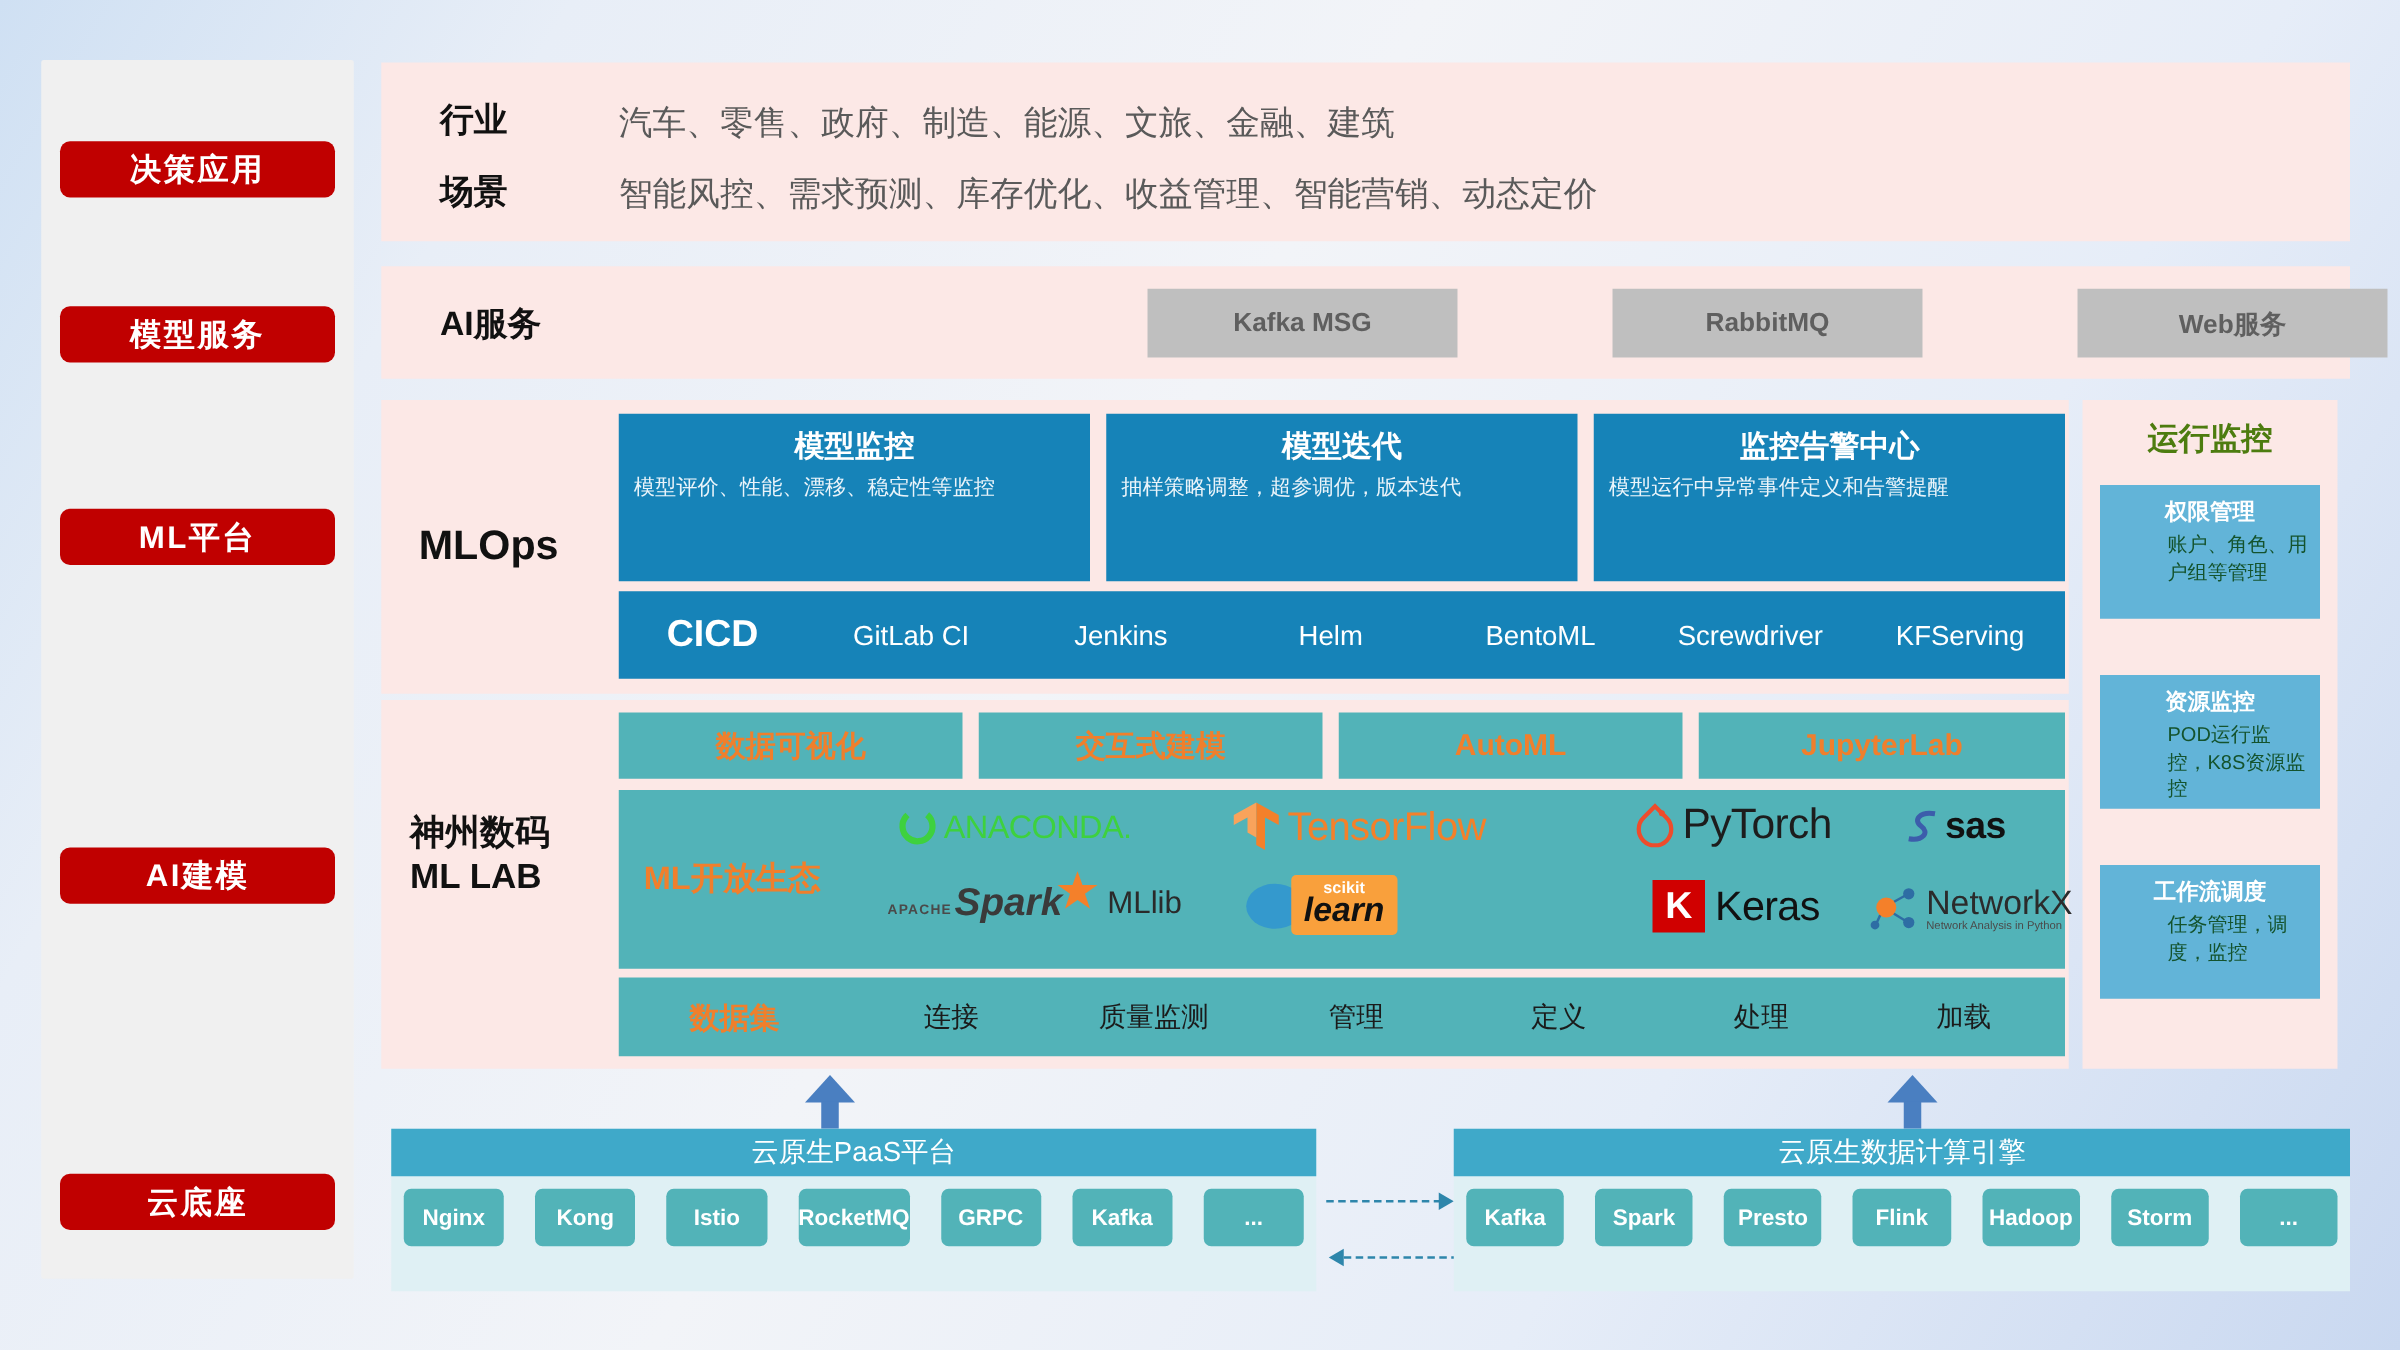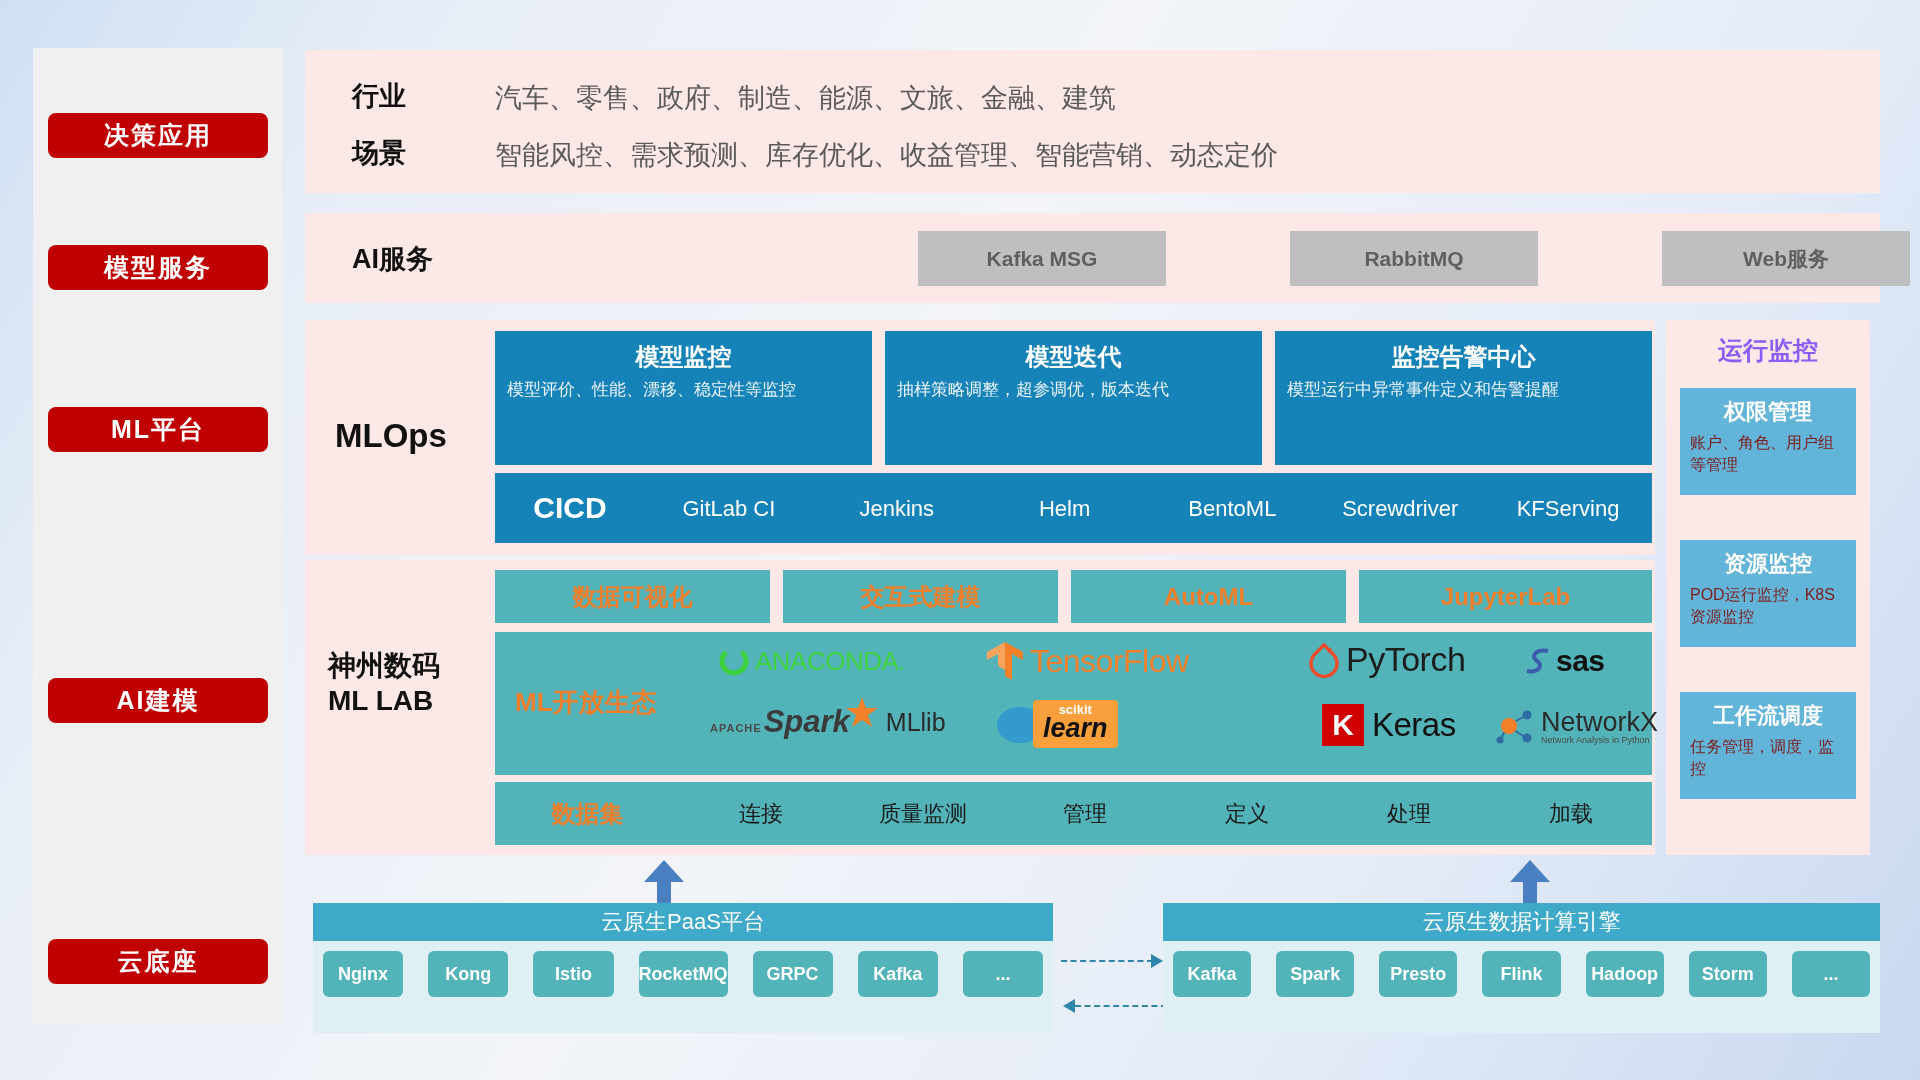--- a/index.html
+++ b/index.html
@@ -38,24 +38,24 @@
   .tealbox{background:#52b3b8;display:flex;align-items:center;justify-content:center;
            color:#f07f2c;font-size:24px;font-weight:bold;}
   .tealband{background:#52b3b8;position:absolute;}
 
   .ds-row{position:absolute;background:#52b3b8;display:flex;align-items:center;}
   .ds-row .lead{color:#f07f2c;font-size:24px;font-weight:bold;width:185px;text-align:center;flex:none;}
   .ds-row .it{flex:1;text-align:center;color:#1b1b1b;font-size:22px;}
 
   
   .mon{position:absolute;background:#fce8e6;}
-  .mon-title{text-align:center;font-size:25px;font-weight:bold;color:#8b5cf6;margin-top:14px;}
+  .mon-title{text-align:center;font-size:25px;font-weight:bold;color:#4d7c0f;margin-top:14px;}
   .mon-card{position:absolute;left:14px;width:176px;background:#62b4d8;color:#fff;}
-  .mon-card .t{font-size:22px;font-weight:bold;text-align:center;margin:9px 0 5px;}
-  .mon-card .d{font-size:16px;line-height:1.35;color:#7f1d1d;padding:0 10px;}
+  .mon-card .t{font-size:18px;font-weight:bold;text-align:center;margin:9px 0 5px;}
+  .mon-card .d{font-size:16px;line-height:1.35;color:#14532d;padding:0 10px;margin-left:44px;}
 
   
   .cloud{position:absolute;background:#dff0f4;}
   .cloud-hd{height:38px;background:#3fa9c9;color:#fff;font-size:22px;
             display:flex;align-items:center;justify-content:center;}
   .chip-row{display:flex;gap:25px;padding:10px;}
   .chip{flex:1;height:46px;background:#52b3b8;border-radius:6px;color:#fff;
         font-size:18px;font-weight:bold;display:flex;align-items:center;
         justify-content:center;text-align:center;line-height:1.05;}
   .arrow-stem{position:absolute;background:#4a7fc1;}

